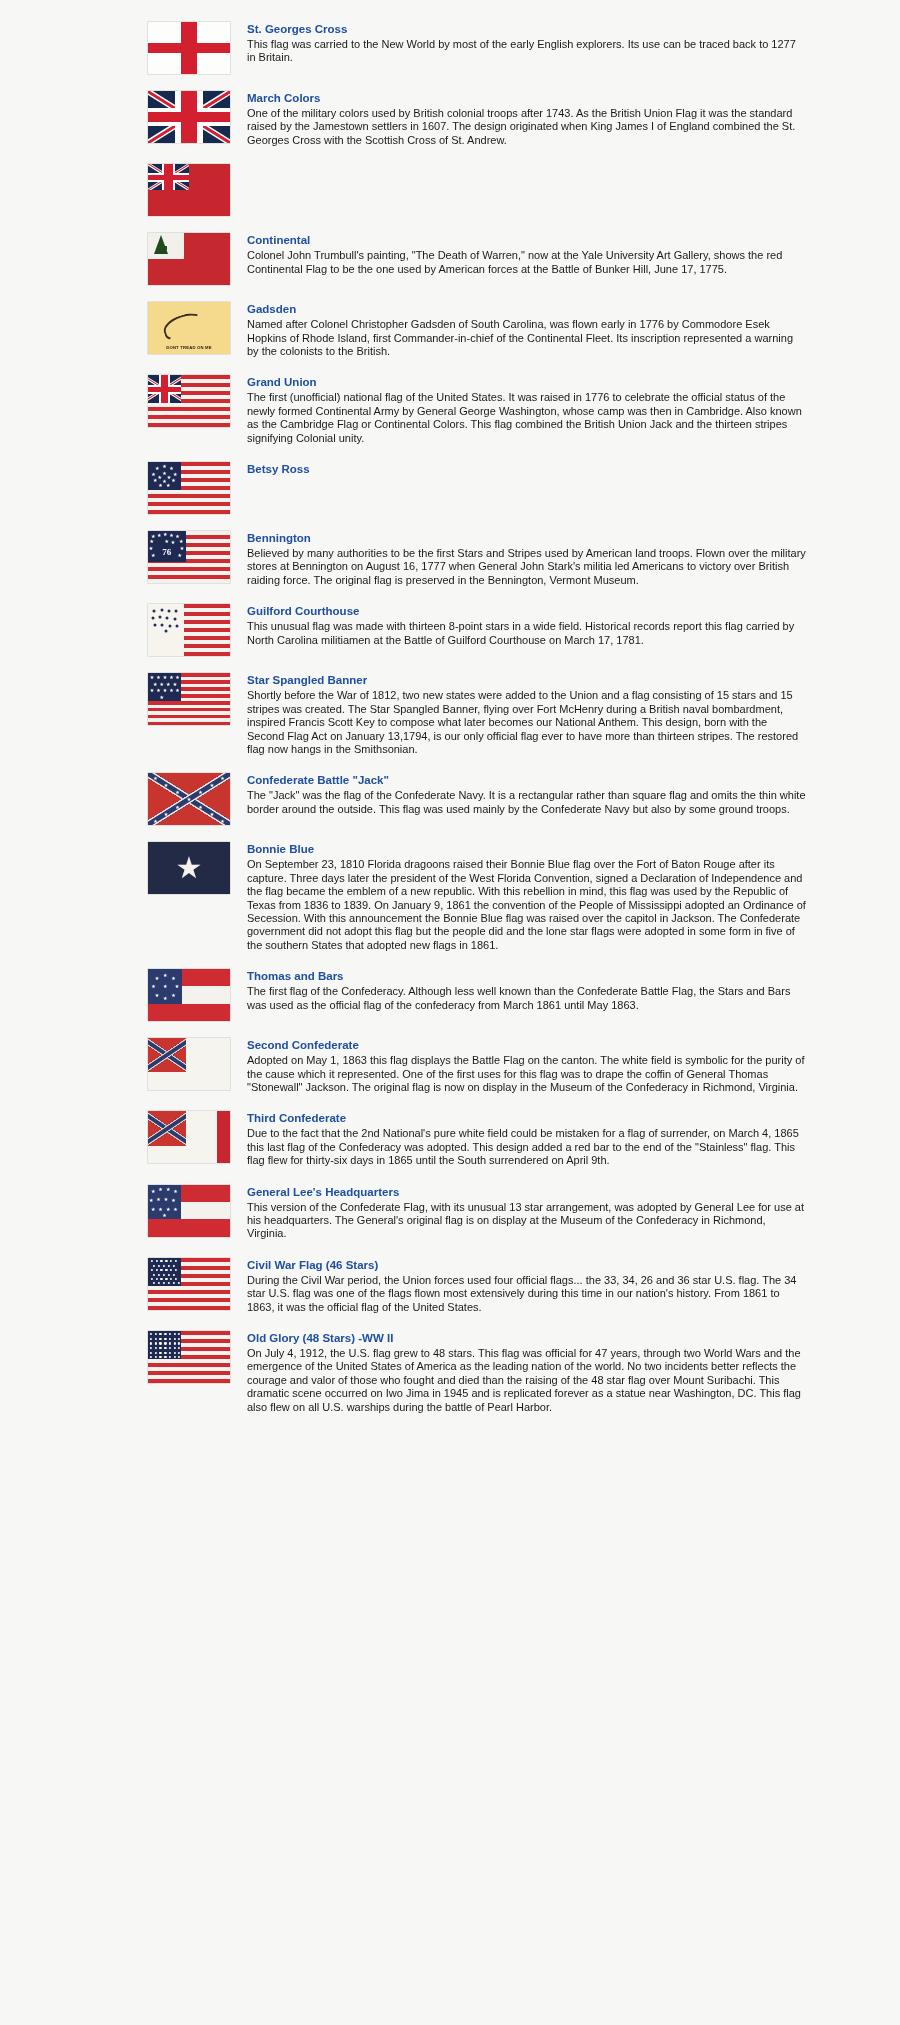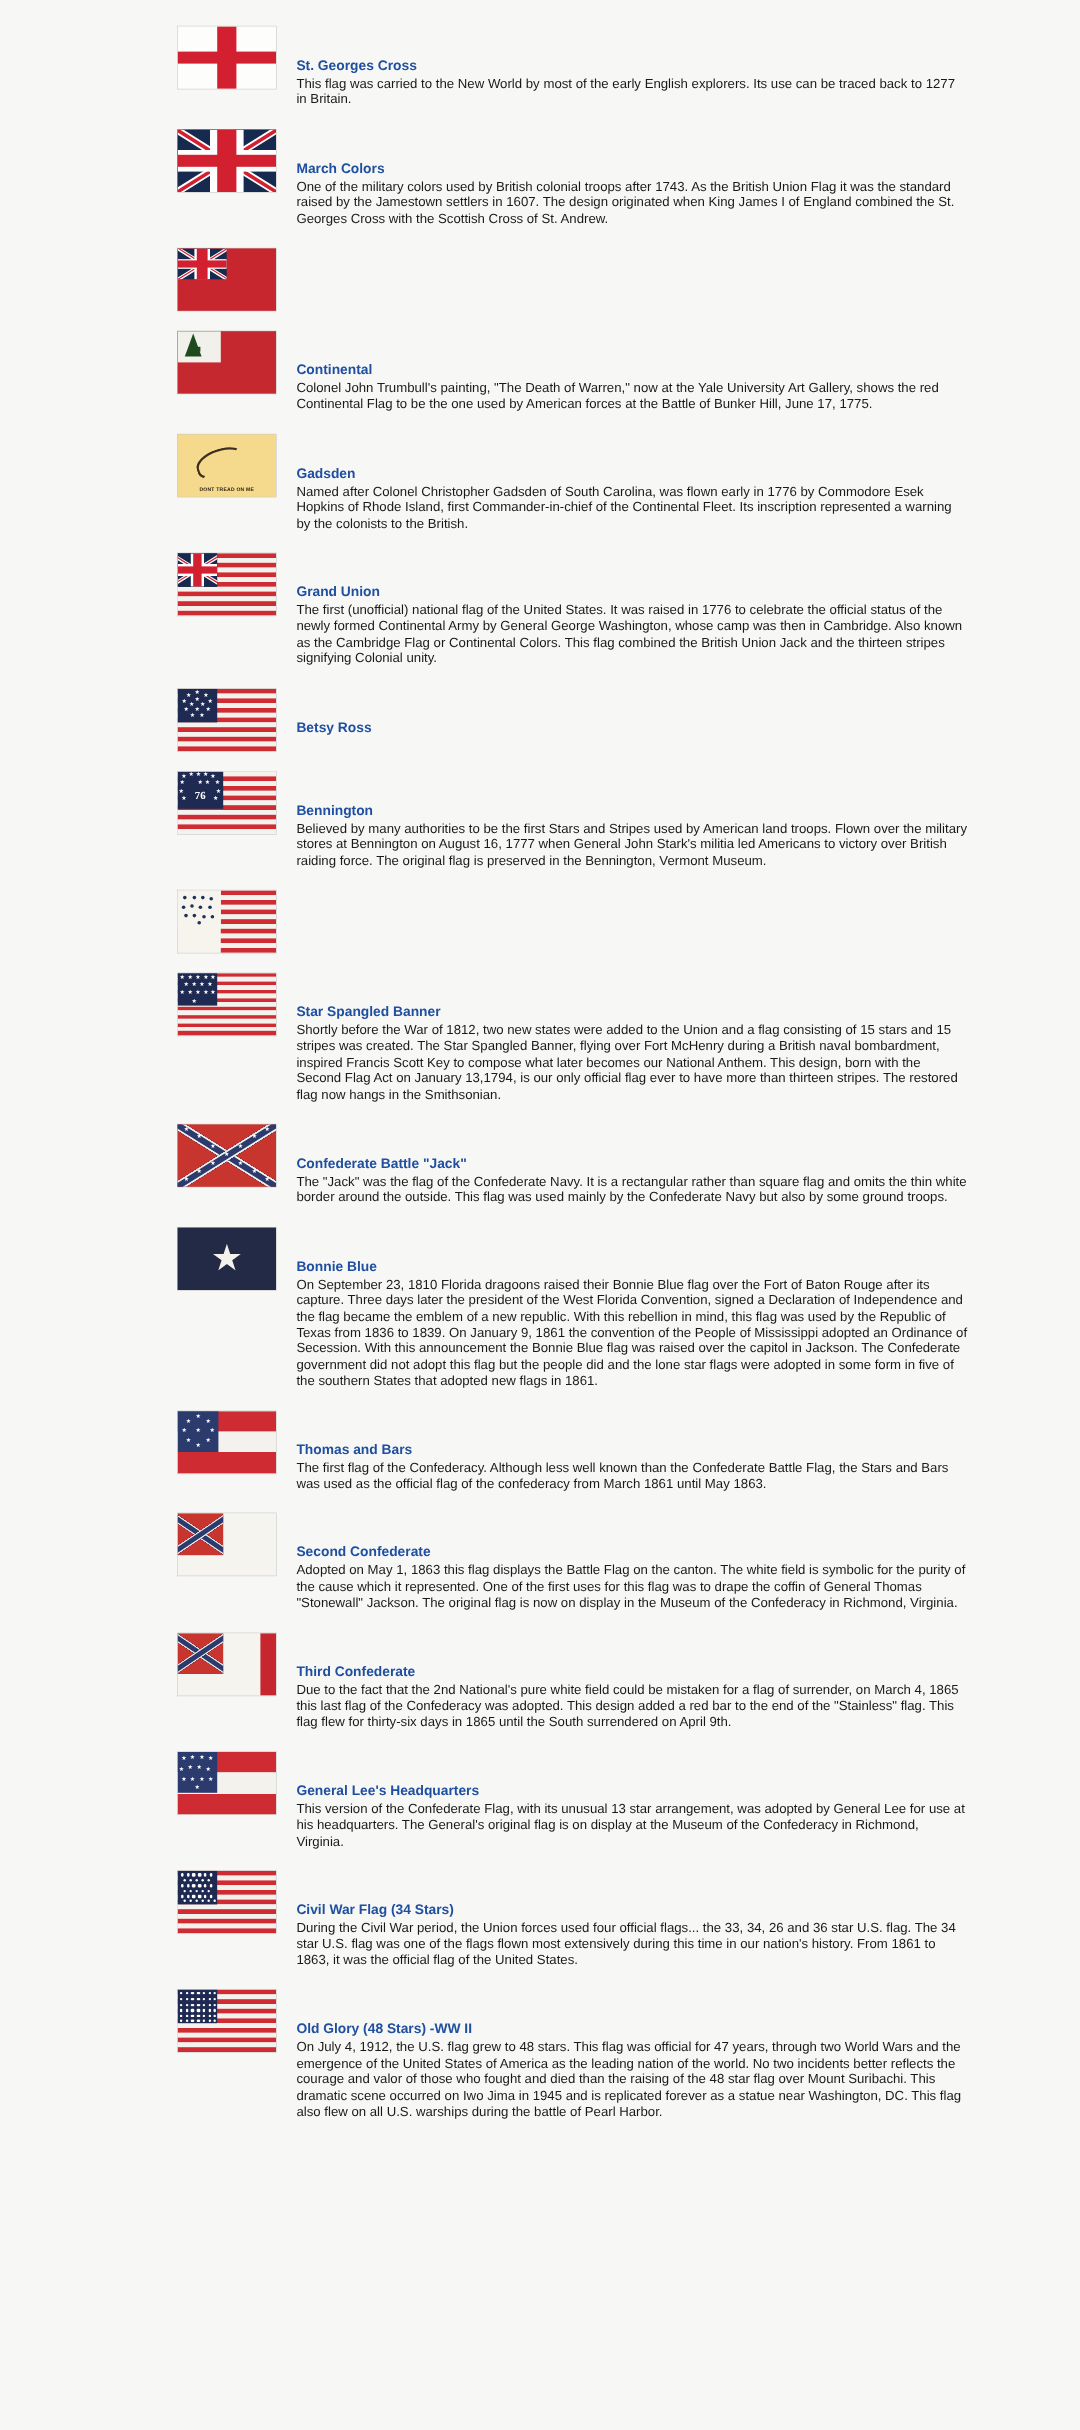--- a/index.html
+++ b/index.html
@@ -33,21 +33,20 @@
     height: 52px;
     position: relative;
     overflow: hidden;
     box-shadow: 0 0 0 0.5px rgba(0,0,0,0.18);
     background: #fff;
   }
   .text-cell {
     flex: 1 1 auto;
     max-width: 560px;
     padding-top: 1px;
-    margin-top: 26px;
   }
   .entry-title {
     color: #1f4fa0;
     font-size: 11.5px;
     font-weight: bold;
     line-height: 13px;
     margin-bottom: 2px;
   }
   .entry-desc {
     color: #1a1a1a;
@@ -465,20 +464,24 @@
           <div class="gdot" style="left:34%;top:42%"></div>
           <div class="gdot" style="left:54%;top:44%"></div>
           <div class="gdot" style="left:74%;top:46%"></div>
           <div class="gdot" style="left:20%;top:68%"></div>
           <div class="gdot" style="left:40%;top:68%"></div>
           <div class="gdot" style="left:60%;top:70%"></div>
           <div class="gdot" style="left:80%;top:70%"></div>
           <div class="gdot" style="left:50%;top:86%"></div>
         </div>
       </div>
+    </div>
+    <div class="text-cell">
+      <div class="entry-title">Guilford Courthouse</div>
+      <div class="entry-desc">This unusual flag was made with thirteen 8-point stars in a wide field. Historical records report this flag carried by North Carolina militiamen at the Battle of Guilford Courthouse on March 17, 1781.</div>
     </div>
   </div>
 
   <div class="entry">
     <div class="flag-cell">
       <div class="flag">
         <div class="stripes">
           <div class="s-red"></div>
             <div class="s-white"></div>
             <div class="s-red"></div>
@@ -705,21 +708,21 @@
               <div class="dotstar" style="left:33%;top:90%"></div>
             <div class="dotstar" style="left:48%;top:90%"></div>
               <div class="dotstar" style="left:63%;top:90%"></div>
             <div class="dotstar" style="left:78%;top:90%"></div>
               <div class="dotstar" style="left:93%;top:90%"></div>
           </div>
         </div>
       </div>
     </div>
     <div class="text-cell">
-      <div class="entry-title">Civil War Flag (34 Stars)</div>
+      <div class="entry-title">Civil War Flag (46 Stars)</div>
       <div class="entry-desc">During the Civil War period, the Union forces used four official flags... the 33, 34, 26 and 36 star U.S. flag. The 34 star U.S. flag was one of the flags flown most extensively during this time in our nation's history. From 1861 to 1863, it was the official flag of the United States.</div>
     </div>
   </div>
 
   <div class="entry">
     <div class="flag-cell">
       <div class="flag">
         <div class="stripes">
           <div class="s-red"></div>
             <div class="s-white"></div>

